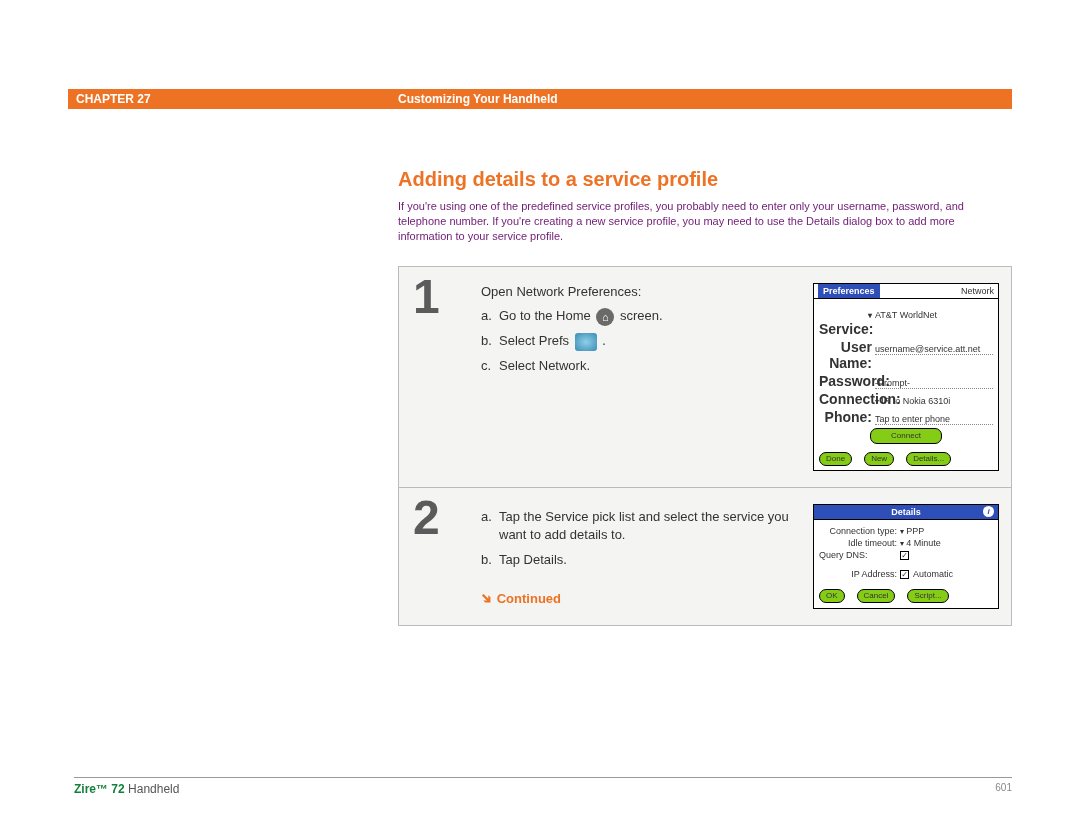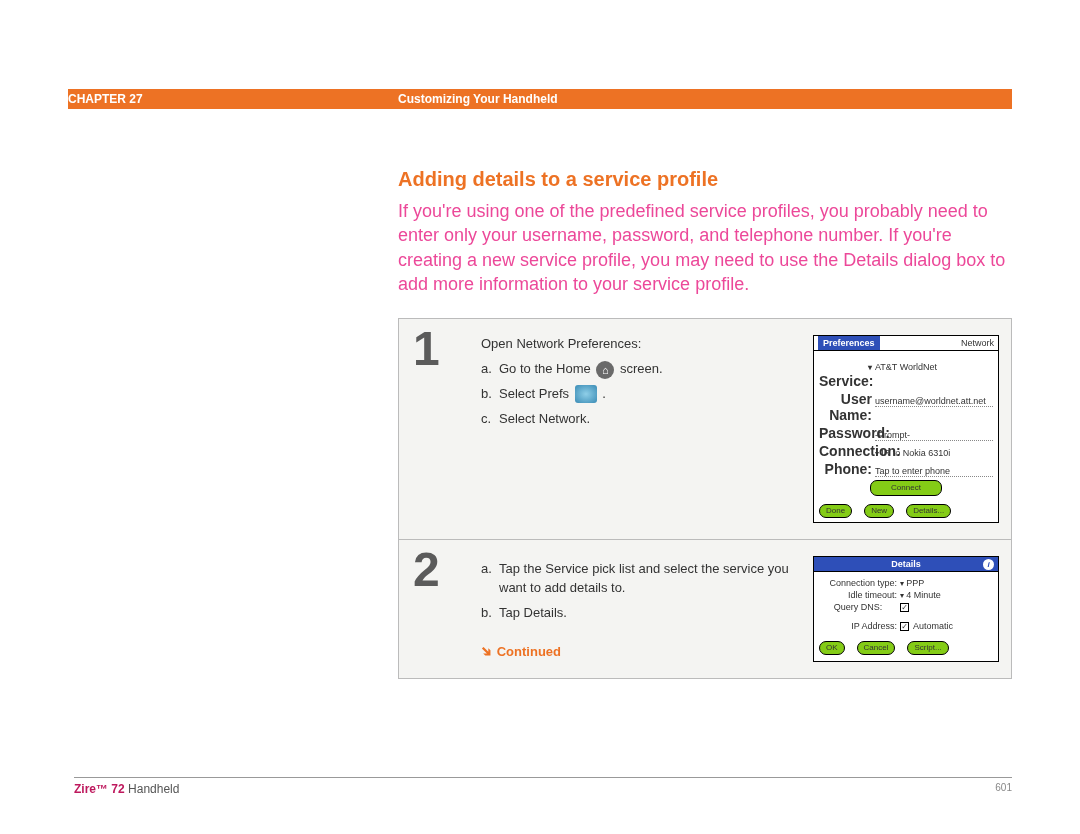--- a/index.html
+++ b/index.html
@@ -19,38 +19,38 @@
     left: 68px;
     right: 68px;
     height: 20px;
     background: #ed7224;
     display: flex;
     align-items: center;
     color: #fff;
     font-size: 12px;
     font-weight: bold;
   }
-  .header-chapter { width: 330px; }
+  .header-chapter { padding-left: 8px; width: 330px; }
   .header-title { }
   .content-area {
     position: absolute;
     top: 168px;
     left: 398px;
     right: 68px;
   }
   .section-heading {
     color: #ed7224;
     font-size: 20px;
     font-weight: bold;
     margin: 0 0 8px 0;
   }
   .intro-para {
-    font-size: 18px;
+    font-size: 11px;
     line-height: 1.35;
-    color: #ec4899;
+    color: #701a75;
     margin: 0 0 22px 0;
   }
   .steps-box {
     border: 1px solid #bbb;
     background: #f4f4f2;
   }
   .step-row {
     display: flex;
     border-top: 1px solid #bbb;
   }
@@ -209,21 +209,21 @@
     left: 74px;
     right: 68px;
     bottom: 38px;
     border-top: 1px solid #999;
     padding-top: 4px;
     display: flex;
     justify-content: space-between;
     font-size: 12px;
     color: #555;
   }
-  .footer b { color: #be185d; }
+  .footer b { color: #15803d; }
   .pagenum { font-size: 10px; color: #888; }
 </style>
 </head>
 <body>
 
 <div class="header-bar">
   <div class="header-chapter">CHAPTER 27</div>
   <div class="header-title">Customizing Your Handheld</div>
 </div>
 
@@ -269,21 +269,21 @@
             <span class="dm-title-left">Preferences</span>
             <span class="dm-title-right">Network</span>
           </div>
           <div class="dm-body">
             <div class="dm-row">
               <span class="dm-label dm-drop">Service:</span>
               <span class="dm-value">AT&amp;T WorldNet</span>
             </div>
             <div class="dm-row">
               <span class="dm-label">User Name:</span>
-              <span class="dm-value dm-dashed">username@worldnet.att.net</span>
+              <span class="dm-value dm-dashed">username@service.att.net</span>
             </div>
             <div class="dm-row">
               <span class="dm-label">Password:</span>
               <span class="dm-value dm-dashed">-Prompt-</span>
             </div>
             <div class="dm-row">
               <span class="dm-label">Connection:</span>
               <span class="dm-value dm-drop">IR to Nokia 6310i</span>
             </div>
             <div class="dm-row">
@@ -330,21 +330,21 @@
           <div class="dm-body">
             <div class="dm-row">
               <span class="dm-value" style="text-align:right;flex:0 0 78px;">Connection type:</span>
               <span class="dm-value dm-drop" style="padding-left:3px;">PPP</span>
             </div>
             <div class="dm-row">
               <span class="dm-value" style="text-align:right;flex:0 0 78px;">Idle timeout:</span>
               <span class="dm-value dm-drop" style="padding-left:3px;">4 Minute</span>
             </div>
             <div class="dm-row">
-              <span class="dm-value" style="text-align:center;flex:0 0 78px;">Query DNS:</span>
+              <span class="dm-value" style="text-align:left;flex:0 0 78px;">Query DNS:</span>
               <span class="dm-value" style="padding-left:3px;"><span class="dm-check">✓</span></span>
             </div>
             <div class="dm-row" style="margin-top:9px;">
               <span class="dm-value" style="text-align:right;flex:0 0 78px;">IP Address:</span>
               <span class="dm-value" style="padding-left:3px;"><span class="dm-check">✓</span> <span>Automatic</span></span>
             </div>
           </div>
           <div class="dm-btnrow">
             <span class="dm-btn">OK</span>
             <span class="dm-btn">Cancel</span>

